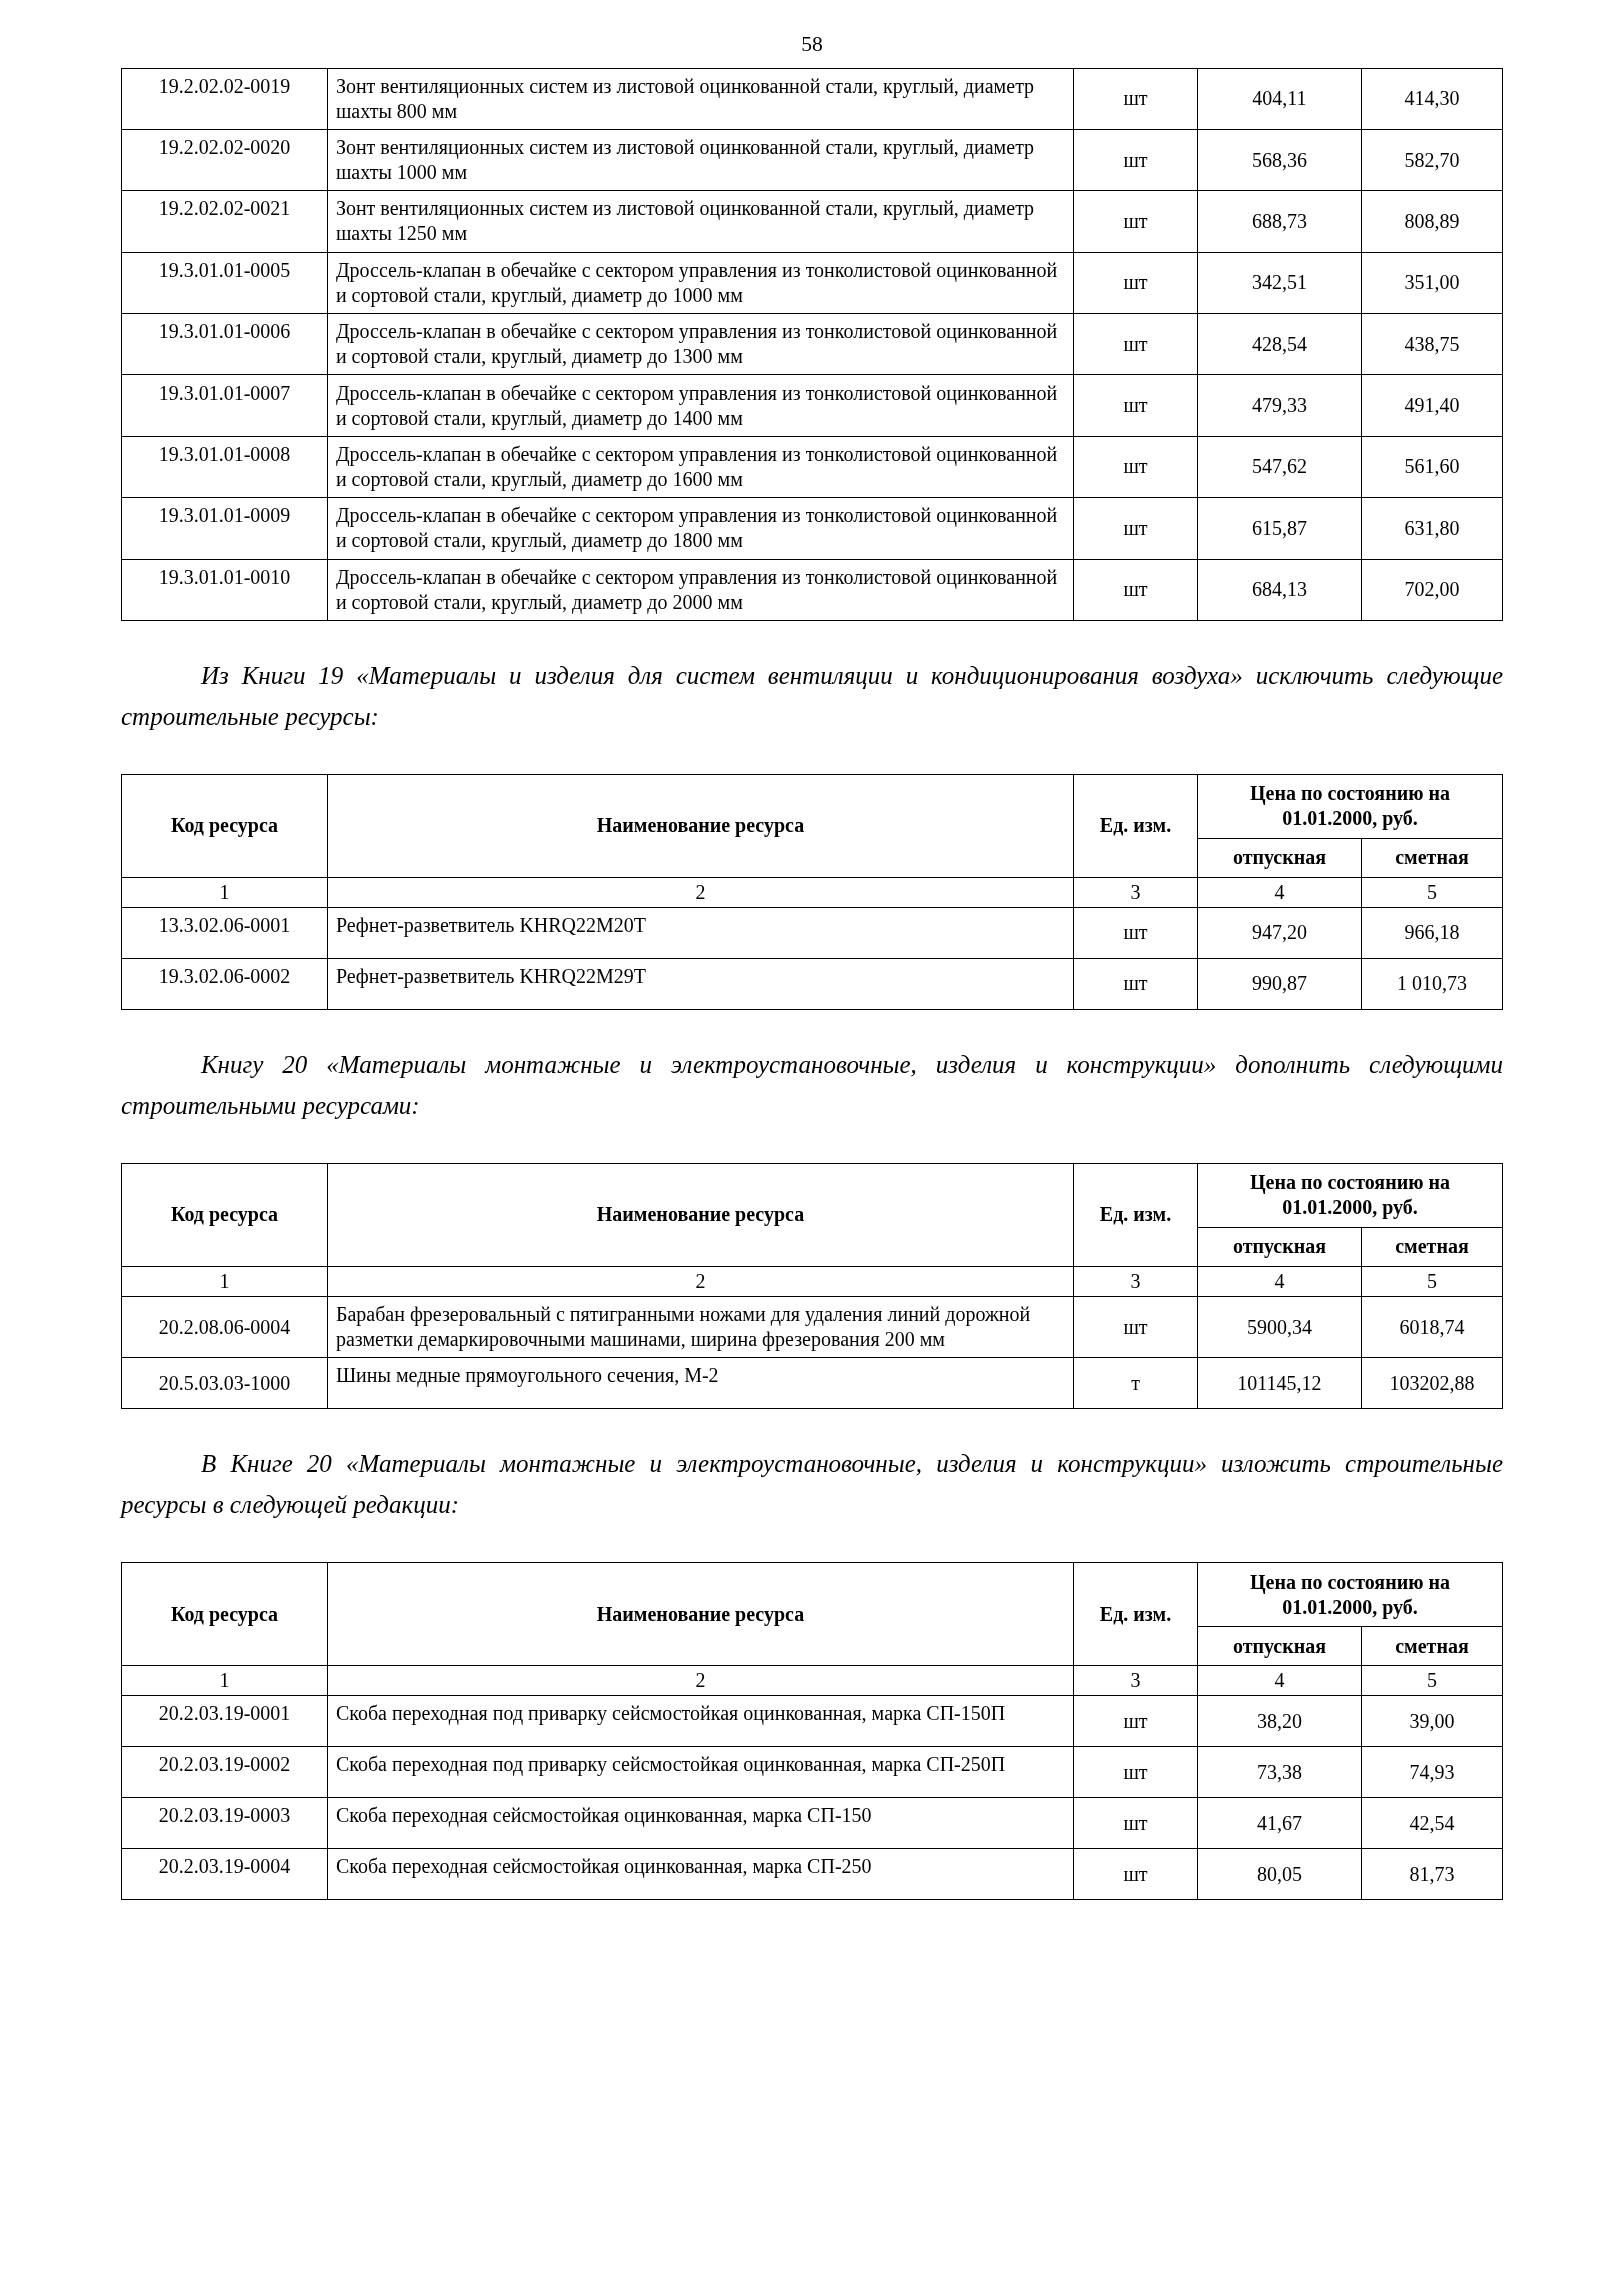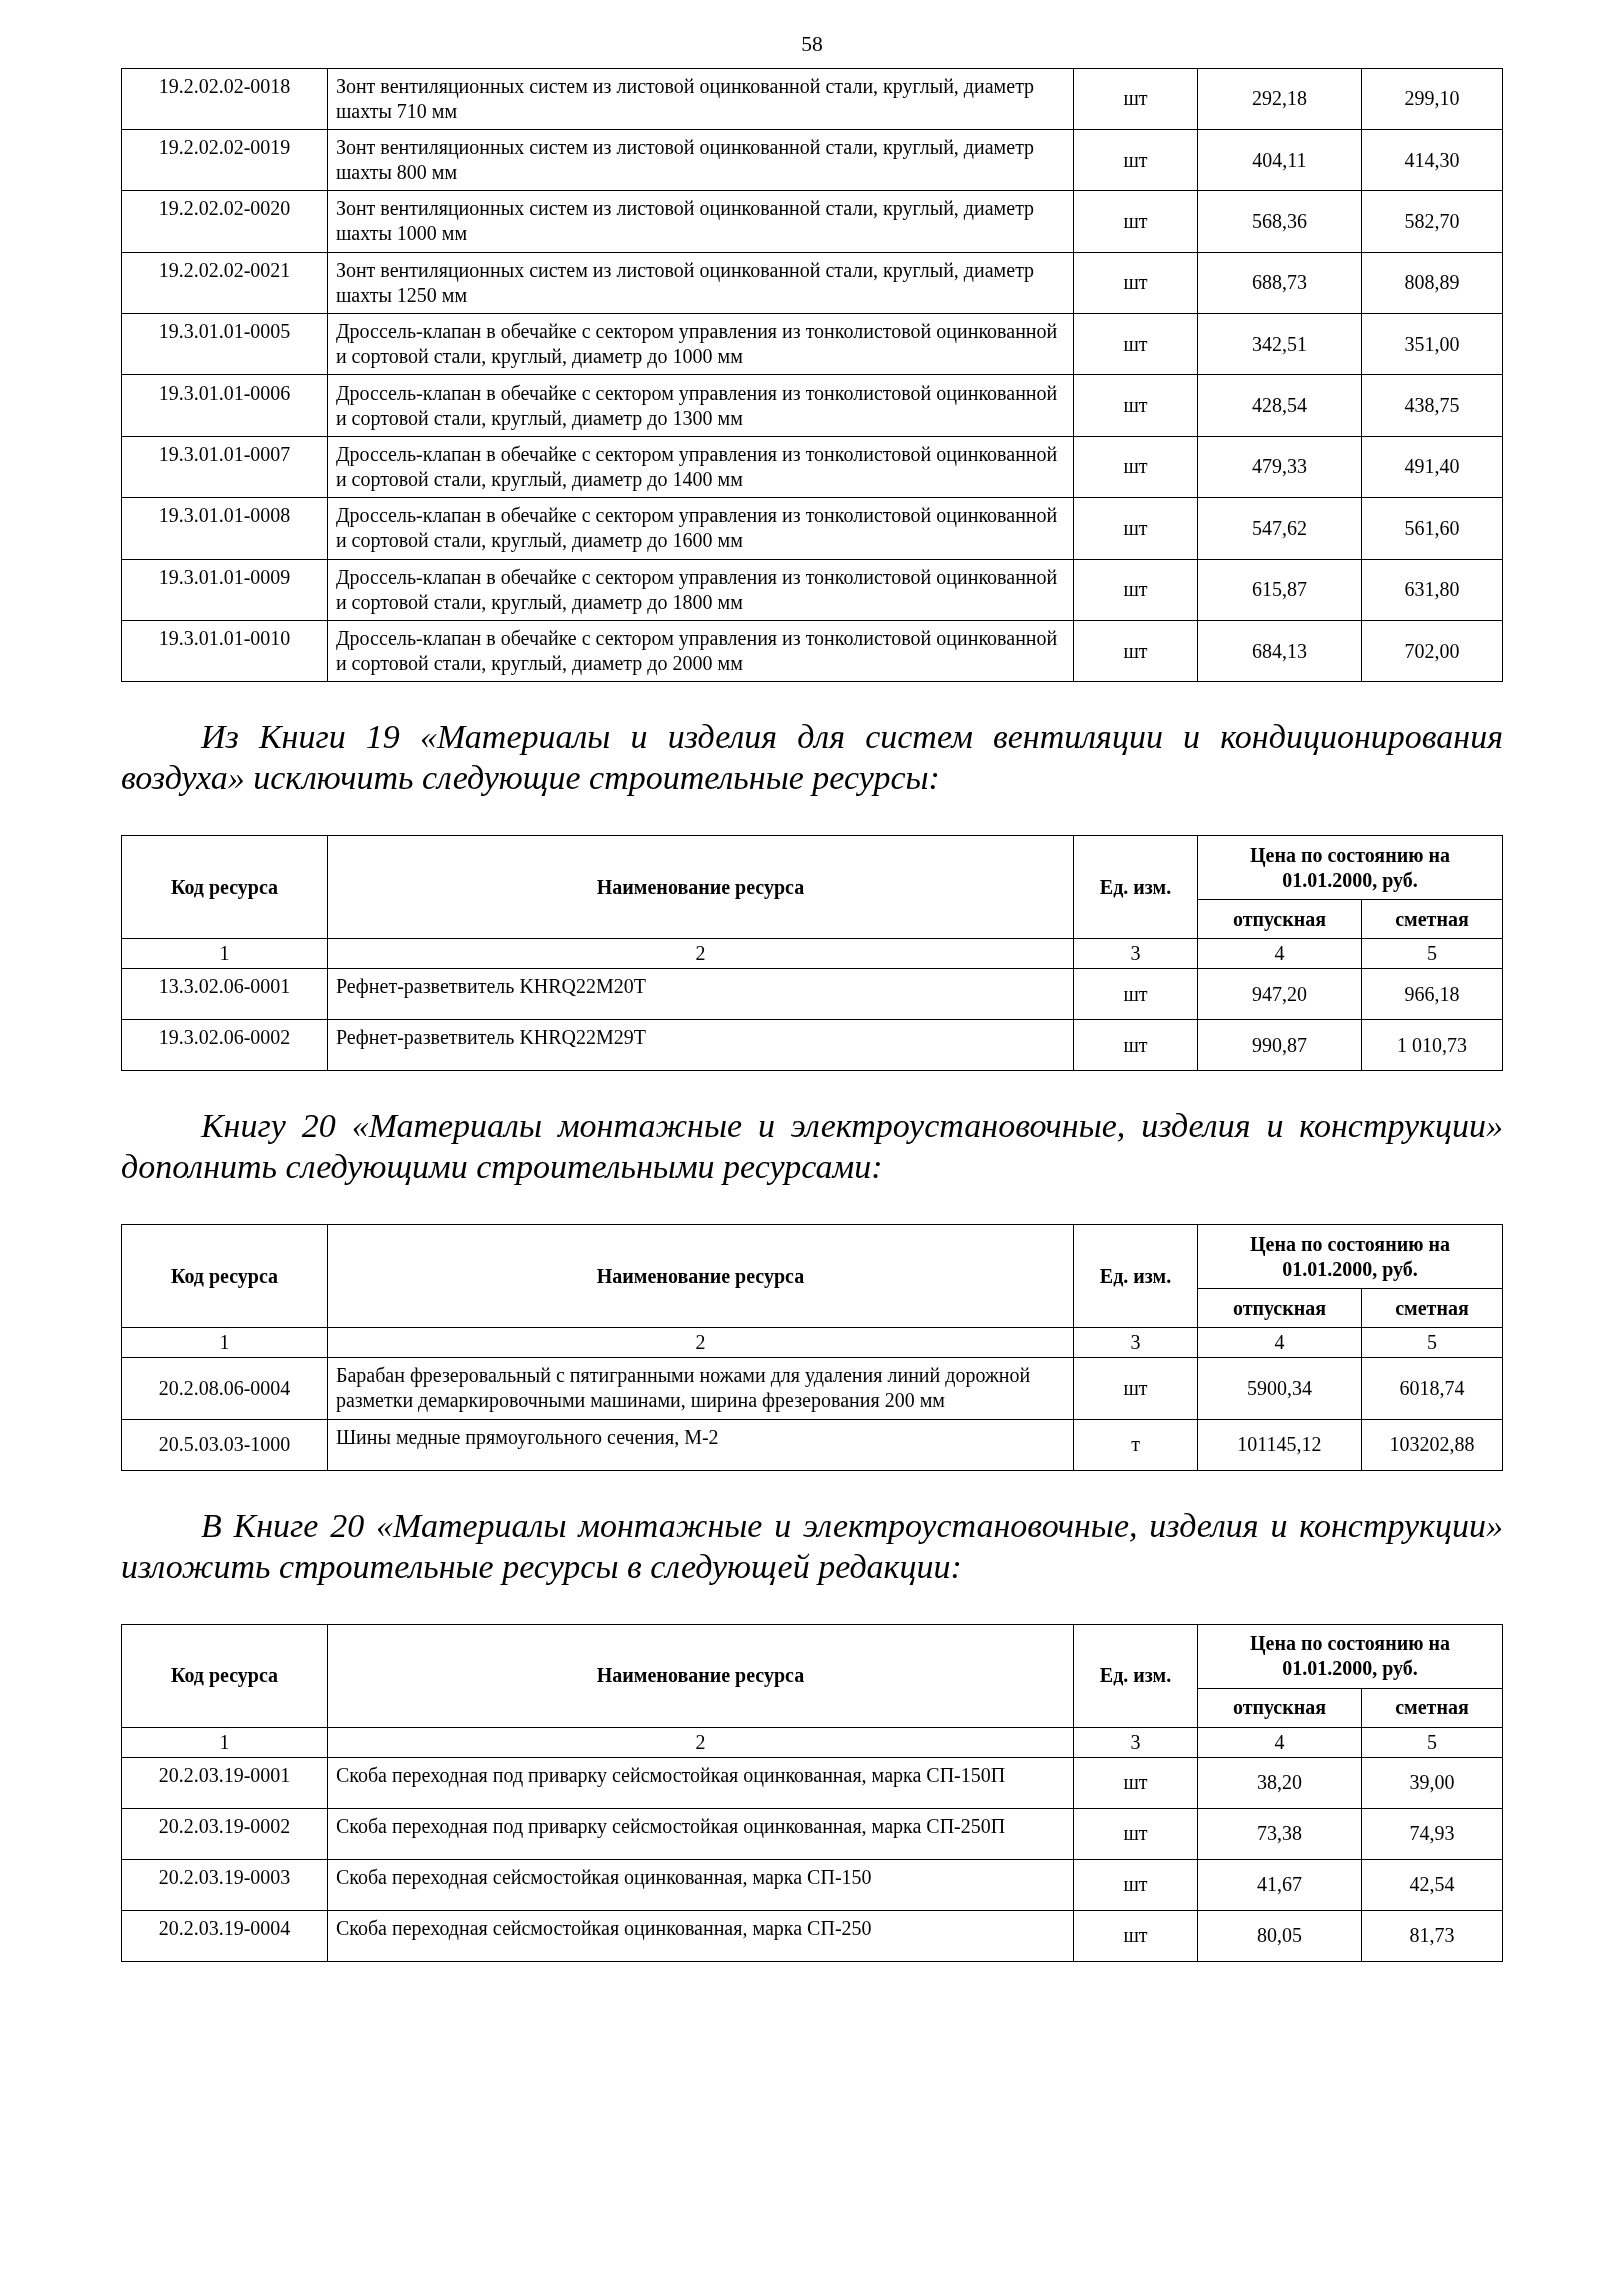--- a/index.html
+++ b/index.html
@@ -43,21 +43,21 @@
   col.c-smt   { width: 141px; }
   td.code { text-align: center; vertical-align: top; }
   table.code-middle td.code { vertical-align: middle; }
   td.name { text-align: left; vertical-align: top; }
   td.unit, td.price { text-align: center; vertical-align: middle; }
   th { text-align: center; vertical-align: middle; padding: 6.5px 5.2px; font-weight: bold; }
   tr.numrow td { text-align: center; vertical-align: middle; padding: 2px; border: 1.3px solid #000; }
   tbody.roomy tr { height: 51px; }
   .para {
     font-style: italic;
-    font-size: 34px;
+    font-size: 25px;
     line-height: 41px;
     text-align: justify;
     text-indent: 80px;
     margin: 34px 0 37px 0;
   }
 </style>
 </head>
 <body>
 
 <div class="page">
@@ -67,27 +67,20 @@
   <table>
     <colgroup>
       <col class="c-code">
         <col class="c-name">
         <col class="c-unit">
         <col class="c-otp">
         <col class="c-smt">
     </colgroup>
     <tbody>
 
-        <tr>
-          <td class="code">19.2.02.02-0018</td>
-          <td class="name">Зонт вентиляционных систем из листовой оцинкованной стали, круглый, диаметр шахты 710 мм</td>
-          <td class="unit">шт</td>
-          <td class="price">292,18</td>
-          <td class="price">299,10</td>
-        </tr>
 
         <tr>
           <td class="code">19.2.02.02-0019</td>
           <td class="name">Зонт вентиляционных систем из листовой оцинкованной стали, круглый, диаметр шахты 800 мм</td>
           <td class="unit">шт</td>
           <td class="price">404,11</td>
           <td class="price">414,30</td>
         </tr>
 
         <tr>

